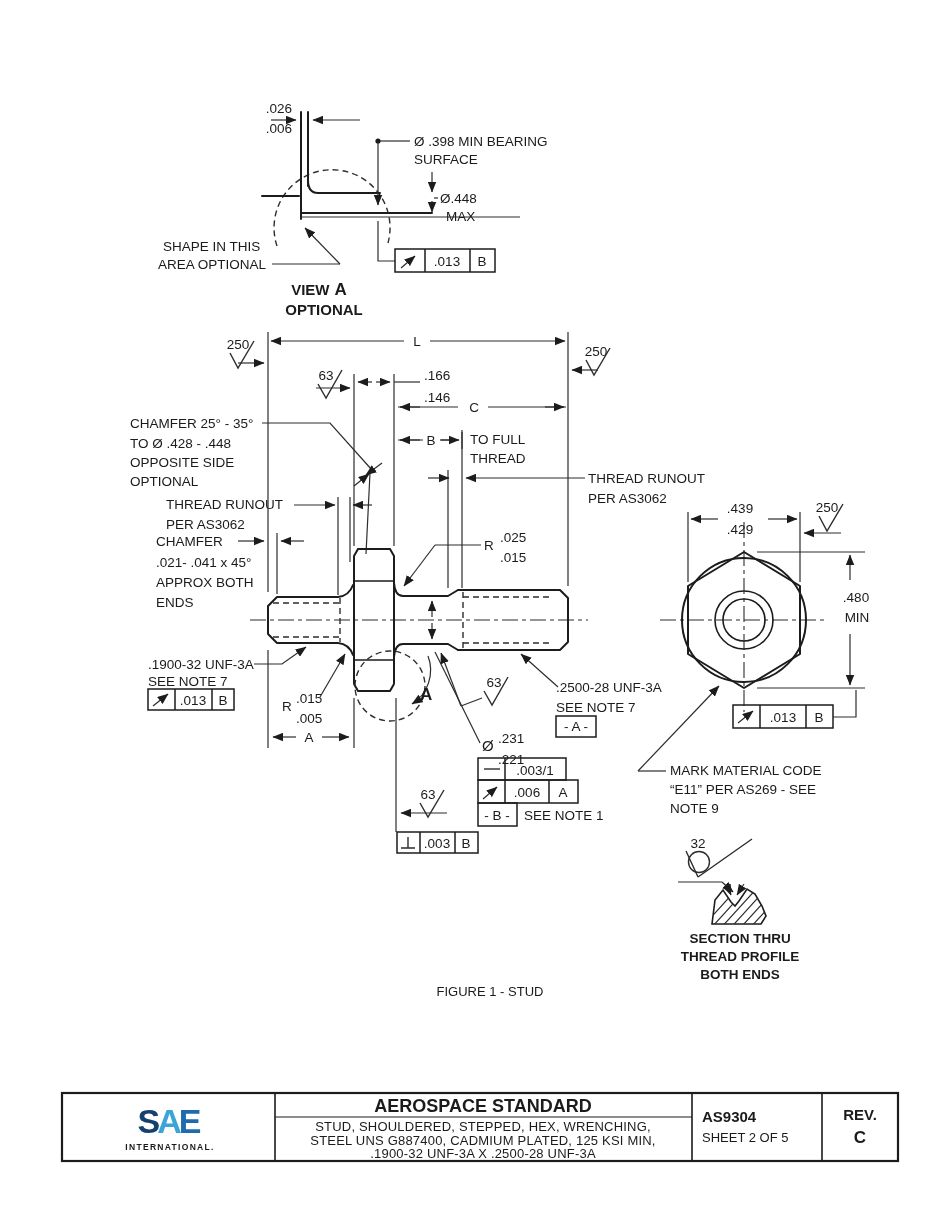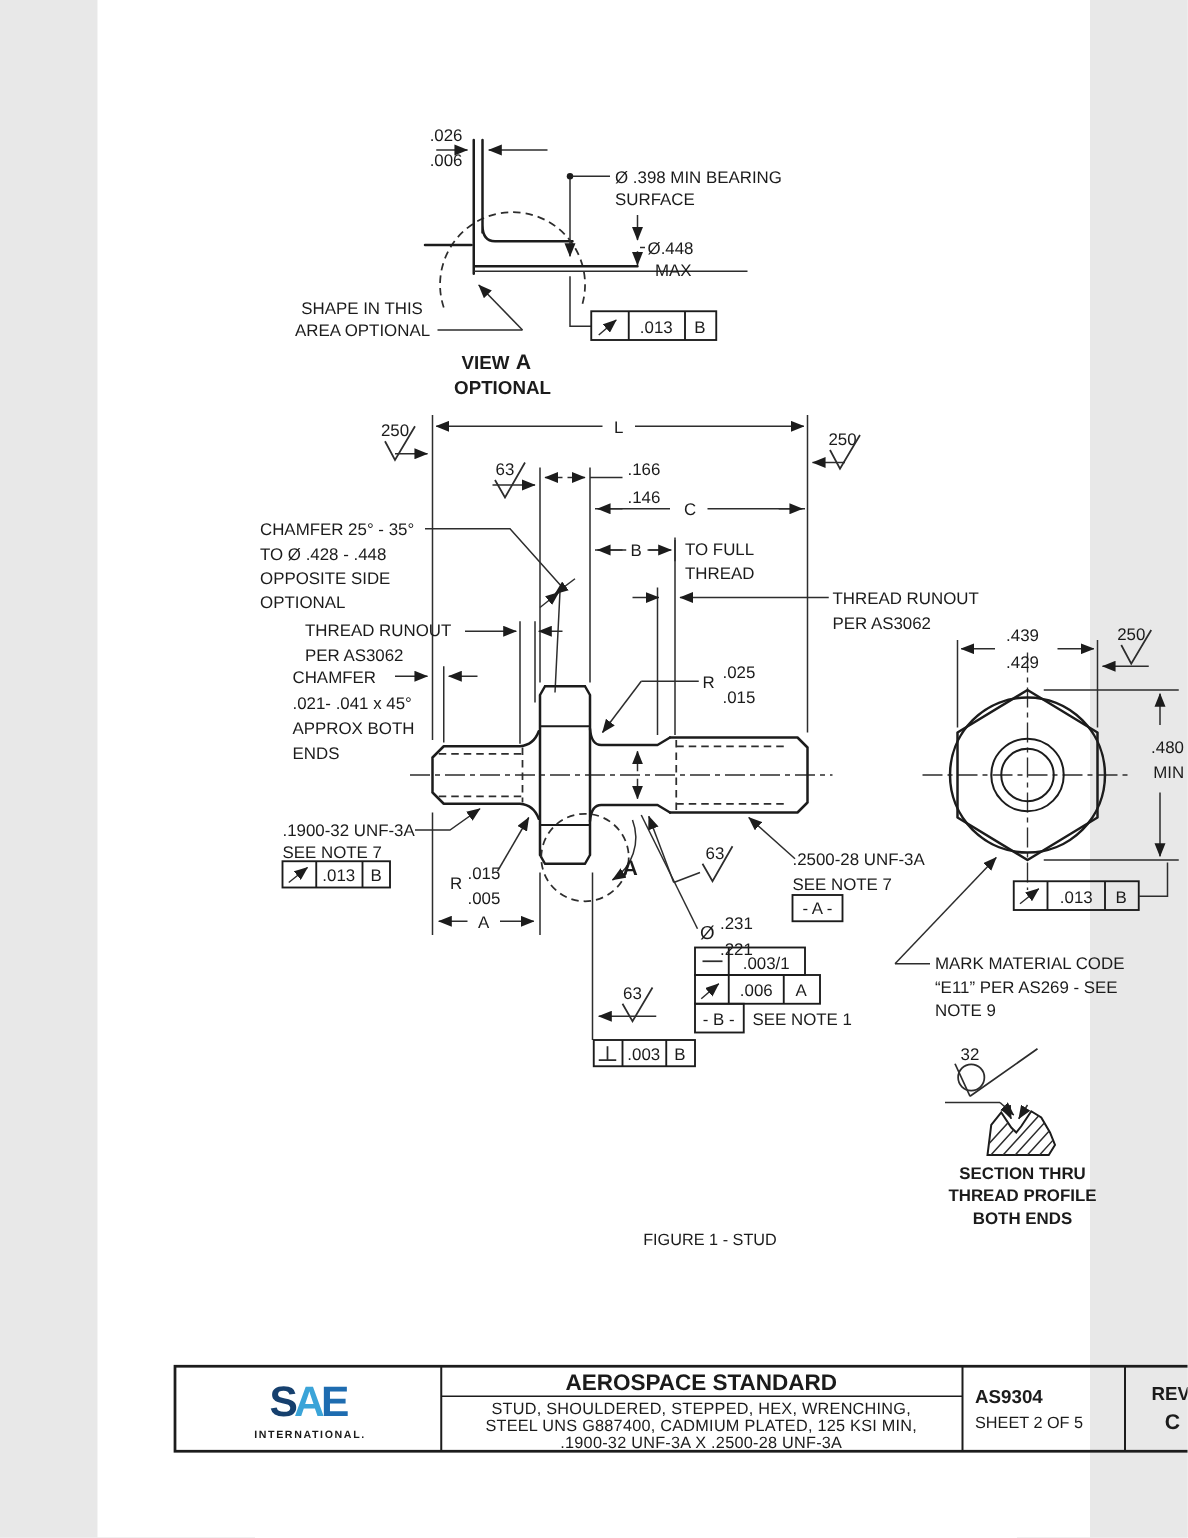--- a/index.html
+++ b/index.html
@@ -1,16 +1,16 @@
 <!DOCTYPE html>
 <html><head>
 <meta charset="utf-8">
 <style>
   html,body{margin:0;padding:0;background:#e8e8e8;}
-  #sheet{position:relative;width:794px;height:1230px;background:#ffffff;margin:0 auto;
+  #sheet{position:relative;width:950px;height:1230px;background:#ffffff;margin:0 auto;
          font-family:"Liberation Sans",sans-serif;}
   svg{position:absolute;left:0;top:0;}
   svg text{font-family:"Liberation Sans",sans-serif;fill:#1b1b1b;font-size:13.5px;}
   .obj{stroke:#1c1c1c;stroke-width:2;fill:none;stroke-linejoin:round;stroke-linecap:round;}
   .obj2{stroke:#1c1c1c;stroke-width:1.6;fill:none;}
   .thin{stroke:#2d2d2d;stroke-width:1.2;fill:none;}
   .thk{stroke:#2d2d2d;stroke-width:1.4;fill:none;}
   .dash{stroke:#2d2d2d;stroke-width:1.4;fill:none;stroke-dasharray:6 4;}
   .cl{stroke:#2d2d2d;stroke-width:1.1;fill:none;stroke-dasharray:16 4 4 4;}
   .frame{stroke:#1c1c1c;stroke-width:1.5;fill:none;}

